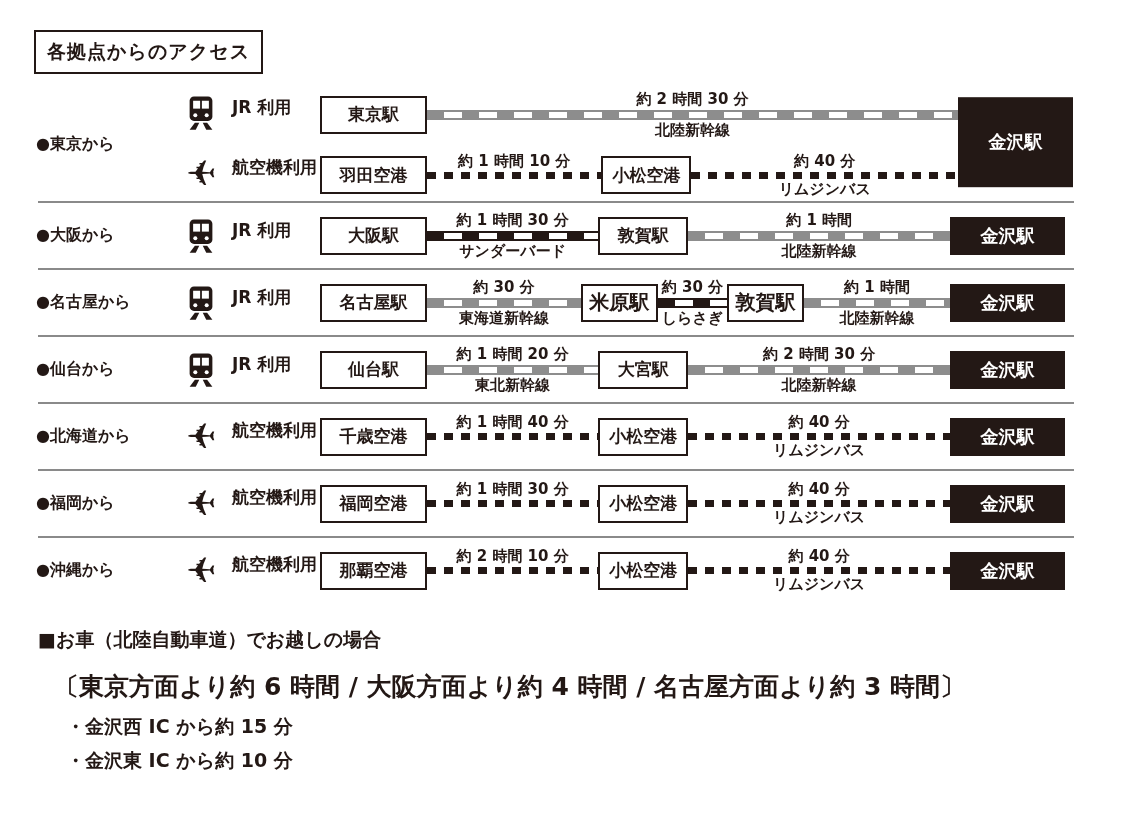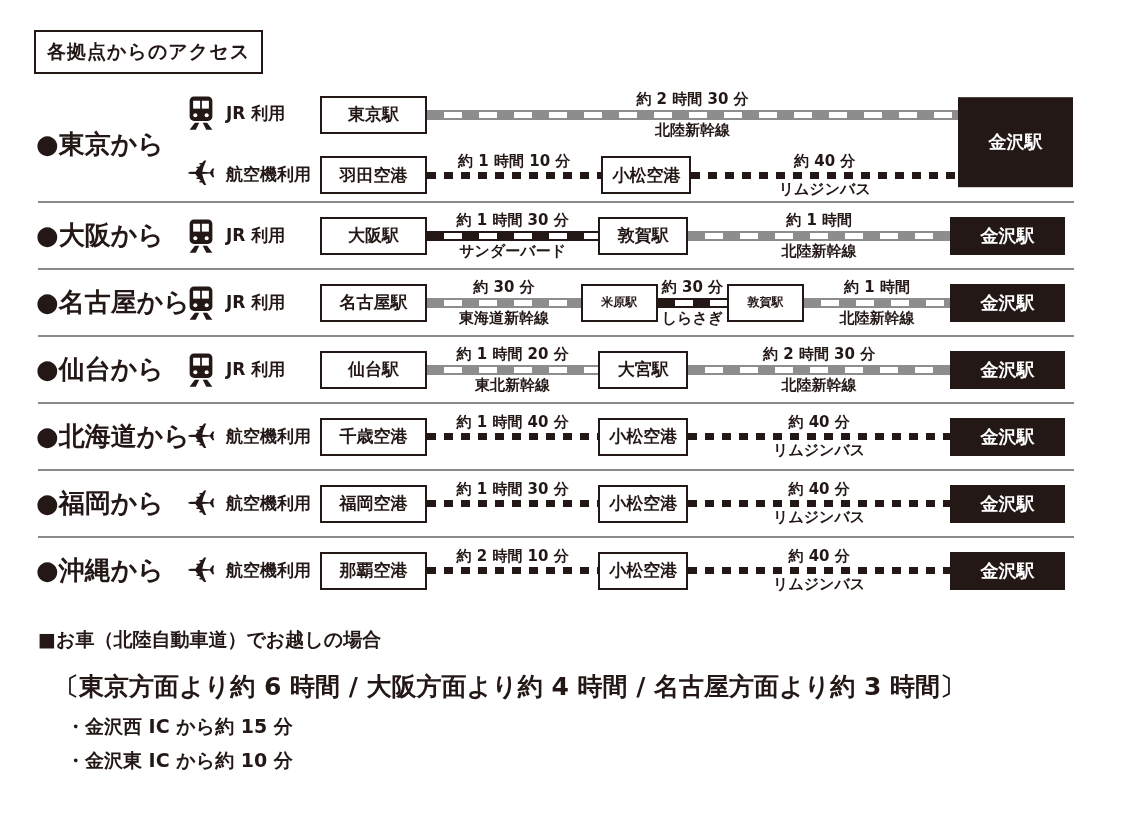--- a/index.html
+++ b/index.html
@@ -6,33 +6,33 @@
   body{width:1122px;height:828px;font-family:"DejaVu Sans",sans-serif;color:#231815;font-weight:700;}
   .page{position:relative;width:1122px;height:828px;overflow:hidden;background:#fff;}
 
   .title-box{display:inline-block;margin:30px 0 0 34px;border:2px solid #231815;padding:7px 11px;font-size:19px;letter-spacing:1px;}
 
   .sections{margin-top:13px;}
   .section{display:flex;align-items:center;position:relative;height:65px;padding-left:36px;box-sizing:border-box;}
   .section.tall{height:114px;}
   .sep{height:2px;background:#8a8a8a;margin-left:38px;width:1036px;}
 
-  .origin{width:148px;font-size:26px;flex:none;white-space:nowrap;}
-  .mode{width:136px;flex:none;display:flex;align-items:center;gap:8px;font-size:17px;white-space:nowrap;}
+  .origin{width:148px;font-size:16px;flex:none;white-space:nowrap;}
+  .mode{width:136px;flex:none;display:flex;gap:14px;font-size:17px;white-space:nowrap;}
   .mode .icon{width:34px;flex:none;display:flex;justify-content:center;align-items:center;}
   .plane-glyph{font-size:36px;font-weight:400;display:inline-block;transform:scaleX(-1);line-height:1;}
 
   .routes{flex:1;display:flex;flex-direction:column;gap:10px;margin-right:57px;min-width:0;}
   .routes.to-big-terminal{margin-right:164px;}
   .route{display:flex;align-items:center;}
 
   .sbox{flex:none;height:34px;border:2px solid #231815;background:#fff;display:flex;align-items:center;justify-content:center;font-size:17px;white-space:nowrap;box-sizing:content-box;}
   .sbox.w1{width:103px;}
   .sbox.mid{width:86px;}
-  .sbox.small{width:73px;font-size:12px;}
+  .sbox.small{width:73px;font-size:20px;}
   .sbox.terminal{width:115px;height:38px;background:#231815;color:#fff;border:none;font-size:18px;}
   .terminal-tall{position:absolute;right:49px;top:50%;transform:translateY(-52%);width:115px;height:90px;background:#231815;color:#fff;display:flex;align-items:center;justify-content:center;font-size:18px;}
 
   .seg{flex-basis:0;display:flex;flex-direction:column;align-items:center;min-width:0;}
   .seg .t,.seg .n{height:21px;line-height:21px;font-size:15px;white-space:nowrap;}
   .seg .line{width:100%;align-self:stretch;}
   .rail{height:10px;box-sizing:border-box;border-top:2px solid;border-bottom:2px solid;}
   .rail.gray{border-color:#8d8d8d;background:repeating-linear-gradient(90deg,#8d8d8d 0 17px,#ffffff 17px 35px);}
   .rail.black{border-color:#231815;background:repeating-linear-gradient(90deg,#231815 0 17px,#ffffff 17px 35px);}
   .dotted{height:7px;background:repeating-linear-gradient(90deg,#231815 0 9px,transparent 9px 17px);}

